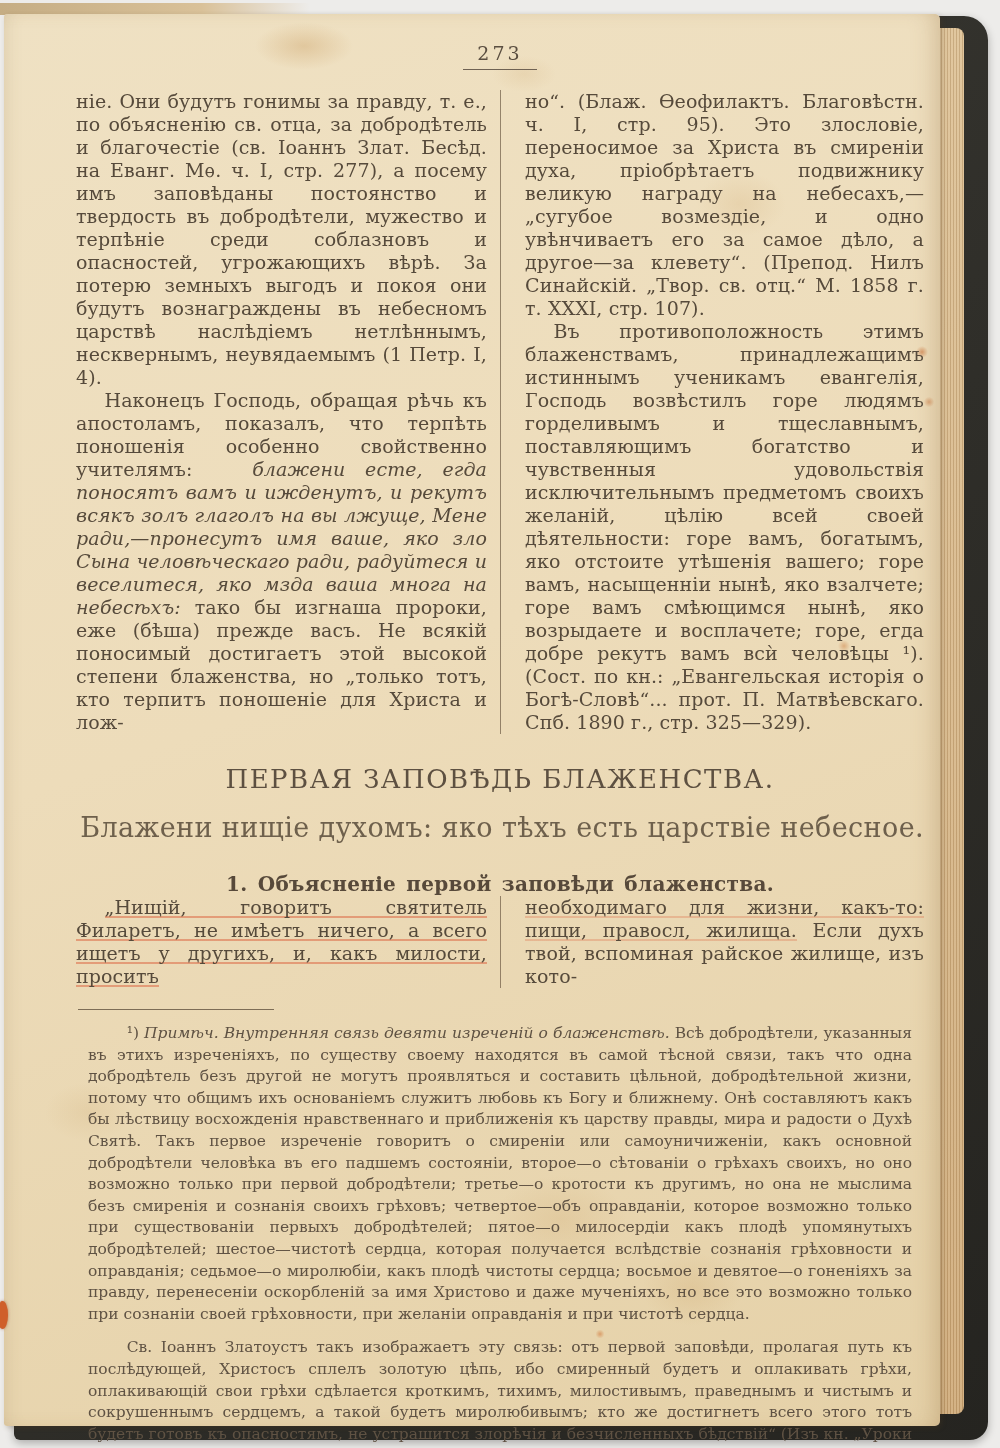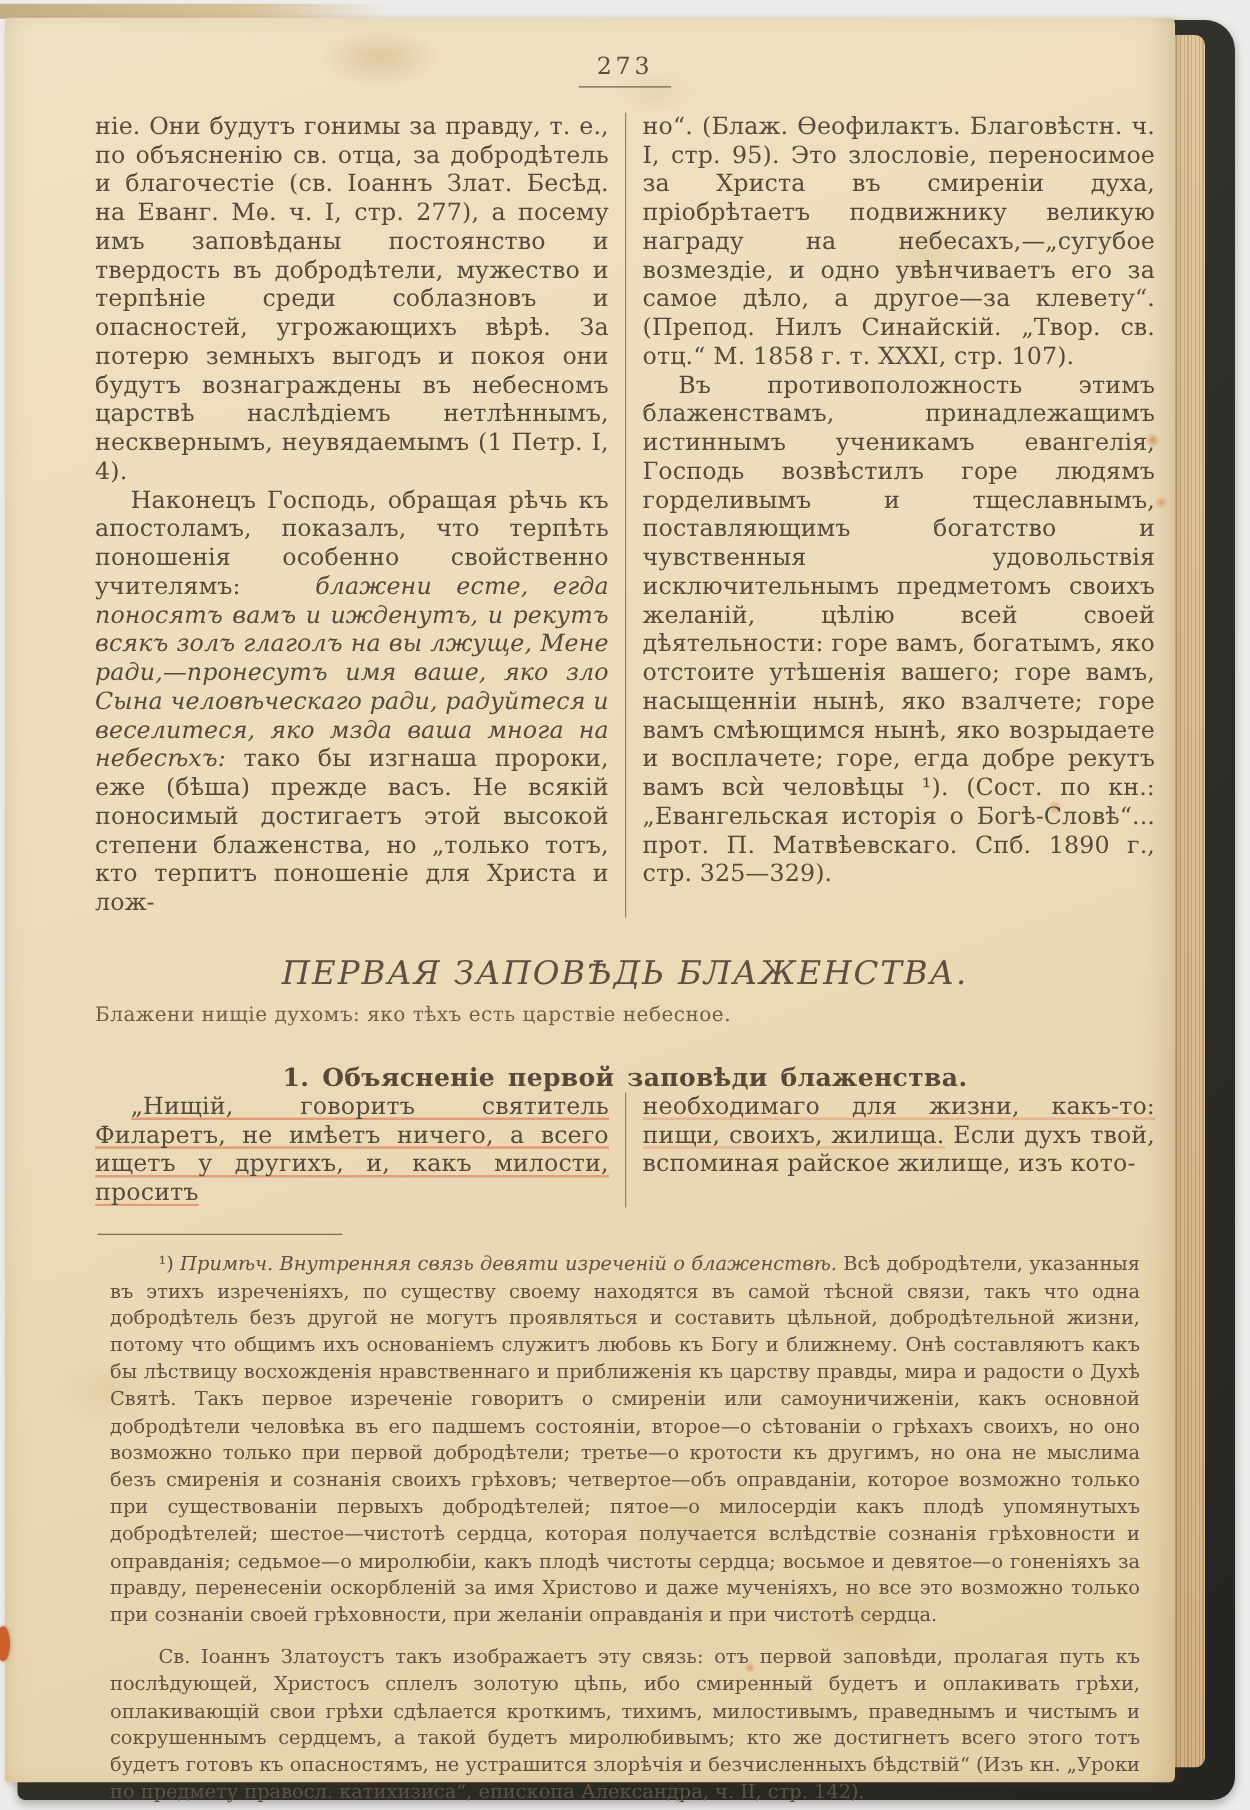--- a/index.html
+++ b/index.html
@@ -57,31 +57,31 @@
   .page-head{text-align:center;margin-bottom:20px;}
   .page-number{
     display:inline-block;font-size:19px;letter-spacing:3px;color:#5a4e40;
     padding:0 14px 5px;border-bottom:1px solid #6f6253;
   }
 
   .body-text{font-size:19px;line-height:23px;color:#564a3b;text-align:justify;letter-spacing:0.1px;}
   .two-col{display:flex;align-items:stretch;}
   .col{width:50%;box-sizing:border-box;}
   .col-left{padding-right:13px;}
-  .col-right{padding-left:13px;border-left:1px solid rgba(100,82,60,0.65);}
+  .col-right{padding-left:24px;border-left:1px solid rgba(100,82,60,0.65);}
   .two-col p{margin:0;}
   .indent{text-indent:1.5em;}
   .slav{font-style:italic;margin-left:40px;}
 
   .chapter-title{
     margin:30px 0 0;text-align:center;font-size:26px;font-weight:400;
-    letter-spacing:1.5px;color:#5d5041;font-style:italic;
+    letter-spacing:1.5px;color:#5d5041;
   }
   .chapter-verse{
-    margin:8px 0 0;text-align:left;font-size:16px;font-weight:400;
+    margin:18px 0 0;text-align:right;font-size:27px;font-weight:400;
     letter-spacing:0.4px;color:#6e604c;
   }
   .section-heading{
     margin:29px 0 0;text-align:center;font-size:20px;font-weight:700;
     letter-spacing:0.3px;word-spacing:3px;color:#57493a;
   }
   .mid{}
 
   .redline{
     background-image:linear-gradient(to bottom, rgba(0,0,0,0) 19px,
@@ -126,21 +126,21 @@
 
     <h1 class="chapter-title">ПЕРВАЯ ЗАПОВѢДЬ БЛАЖЕНСТВА.</h1>
     <h2 class="chapter-verse">Блажени нищіе духомъ: яко тѣхъ есть царствіе небесное.</h2>
     <h3 class="section-heading">1. Объясненіе первой заповѣди блаженства.</h3>
 
     <section class="two-col body-text mid">
       <div class="col col-left">
         <p class="indent"><span class="redline">„Нищій, говоритъ святитель Филаретъ, не имѣетъ ничего, а всего ищетъ у другихъ, и, какъ милости, проситъ</span></p>
       </div>
       <div class="col col-right">
-        <p><span class="redline-light">необходимаго для жизни, какъ-то: пищи, своихъ, жилища.</span><span> Если духъ твой, вспоминая райское жилище, изъ кото-</span></p>
+        <p><span class="redline-light">необходимаго для жизни, какъ-то: пищи, правосл, жилища.</span><span> Если духъ твой, вспоминая райское жилище, изъ кото-</span></p>
       </div>
     </section>
 
     <hr class="fn-rule">
 
     <section class="footnote">
       <p><span>¹) </span><span class="fn-lead">Примѣч. Внутренняя связь девяти изреченій о блаженствѣ.</span><span> Всѣ добродѣтели, указанныя въ этихъ изреченіяхъ, по существу своему находятся въ самой тѣсной связи, такъ что одна добродѣтель безъ другой не могутъ проявляться и составить цѣльной, добродѣтельной жизни, потому что общимъ ихъ основаніемъ служитъ любовь къ Богу и ближнему. Онѣ составляютъ какъ бы лѣствицу восхожденія нравственнаго и приближенія къ царству правды, мира и радости о Духѣ Святѣ. Такъ первое изреченіе говоритъ о смиреніи или самоуничиженіи, какъ основной добродѣтели человѣка въ его падшемъ состояніи, второе—о сѣтованіи о грѣхахъ своихъ, но оно возможно только при первой добродѣтели; третье—о кротости къ другимъ, но она не мыслима безъ смиренія и сознанія своихъ грѣховъ; четвертое—объ оправданіи, которое возможно только при существованіи первыхъ добродѣтелей; пятое—о милосердіи какъ плодѣ упомянутыхъ добродѣтелей; шестое—чистотѣ сердца, которая получается вслѣдствіе сознанія грѣховности и оправданія; седьмое—о миролюбіи, какъ плодѣ чистоты сердца; восьмое и девятое—о гоненіяхъ за правду, перенесеніи оскорбленій за имя Христово и даже мученіяхъ, но все это возможно только при сознаніи своей грѣховности, при желаніи оправданія и при чистотѣ сердца.</span></p>
       <p>Св. Іоаннъ Златоустъ такъ изображаетъ эту связь: отъ первой заповѣди, пролагая путь къ послѣдующей, Христосъ сплелъ золотую цѣпь, ибо смиренный будетъ и оплакивать грѣхи, оплакивающій свои грѣхи сдѣлается кроткимъ, тихимъ, милостивымъ, праведнымъ и чистымъ и сокрушеннымъ сердцемъ, а такой будетъ миролюбивымъ; кто же достигнетъ всего этого тотъ будетъ готовъ къ опасностямъ, не устрашится злорѣчія и безчисленныхъ бѣдствій“ (Изъ кн. „Уроки по предмету правосл. катихизиса“, епископа Александра, ч. II, стр. 142).</p>
     </section>
 

